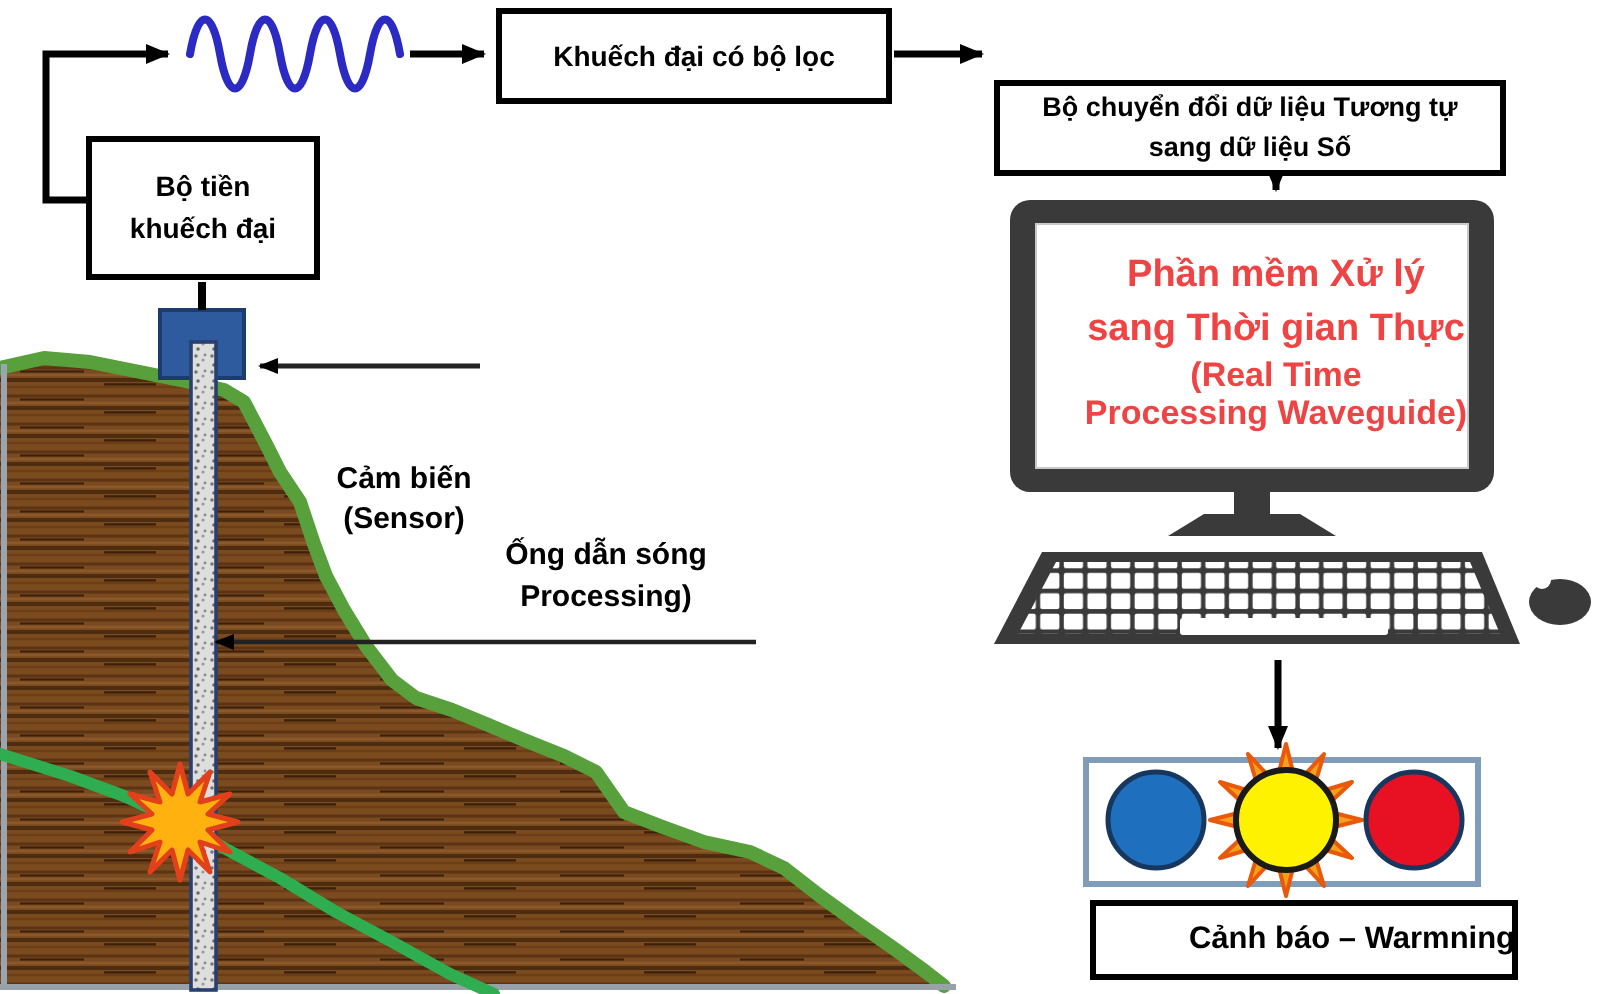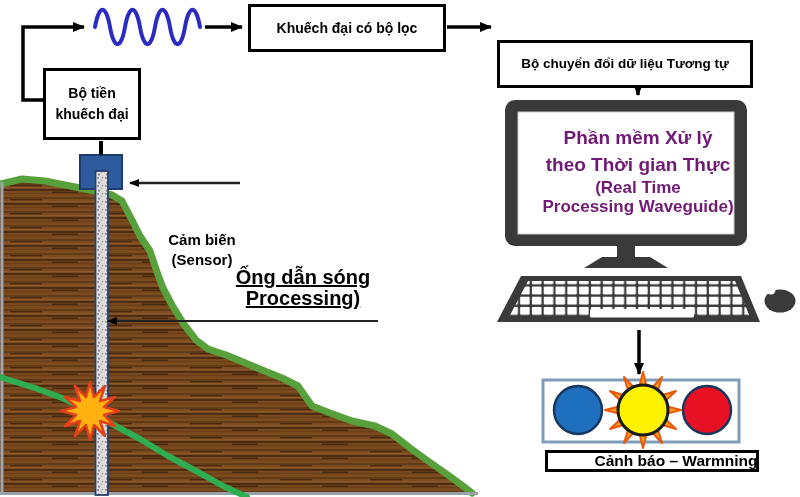--- a/index.html
+++ b/index.html
@@ -6,29 +6,29 @@
   #stage{position:relative;width:800px;height:497px;background:#ffffff;overflow:hidden;
          font-family:"Liberation Sans","DejaVu Sans",sans-serif;}
   #diagram-svg{position:absolute;left:0;top:0;}
   .dbox{position:absolute;background:#fff;border:3px solid #000;display:flex;flex-direction:column;
         align-items:center;justify-content:center;text-align:center;font-weight:bold;color:#000;
         box-sizing:border-box;}
   .dbox div{white-space:nowrap;}
   .lbl{position:absolute;display:flex;flex-direction:column;align-items:center;text-align:center;
        font-weight:bold;color:#000;}
   .lbl div{white-space:nowrap;}
-  #preamp-box{left:43px;top:68px;width:98px;height:72px;font-size:14px;line-height:21px;}
+  #preamp-box{left:43px;top:68px;width:117px;height:72px;font-size:14px;line-height:21px;}
   #amplifier-box{left:248px;top:4px;width:198px;height:48px;font-size:14px;line-height:20px;}
   #adc-box{left:497px;top:2px;width:256px;height:48px;font-size:13.5px;line-height:20px;margin-top:38px;}
-  #monitor-text{left:518px;top:124px;width:240px;color:#701a75;}
+  #monitor-text{left:518px;top:124px;width:240px;color:#ef4444;}
   #monitor-text .big{font-size:19px;line-height:27px;}
   #monitor-text .small{font-size:17px;line-height:19px;}
   #sensor-label{left:152px;top:186px;width:100px;font-size:15px;line-height:20px;margin-top:44px;}
-  #waveguide-label{left:240px;top:267px;width:126px;font-size:20px;line-height:21px;text-decoration:underline;}
-  #alert-caption-box{left:545px;top:450px;width:214px;height:22px;font-size:15.5px;padding-left:48px;}
+  #waveguide-label{left:240px;top:267px;width:126px;font-size:15px;line-height:21px;}
+  #alert-caption-box{left:545px;top:450px;width:214px;height:40px;font-size:15.5px;padding-left:48px;}
 </style>
 </head>
 <body>
 
 <div id="stage">
 
   <svg id="diagram-svg" width="800" height="497" viewBox="0 0 800 497">
     <defs>
       <marker id="arrowBig" markerUnits="userSpaceOnUse" markerWidth="13" markerHeight="11" refX="11" refY="5" orient="auto">
           <path d="M0,0 L12,5 L0,10 z" fill="#000"></path>
@@ -110,25 +110,26 @@
     <div>Bộ tiền</div>
     <div>khuếch đại</div>
   </div>
 
   <div class="dbox" id="amplifier-box">
     <div>Khuếch đại có bộ lọc</div>
   </div>
 
   <div class="dbox" id="adc-box">
     <div>Bộ chuyển đổi dữ liệu Tương tự</div>
+    <div>sang dữ liệu Số</div>
   </div>
 
   <div class="lbl" id="monitor-text">
     <div class="big">Phần mềm Xử lý</div>
-    <div class="big">theo Thời gian Thực</div>
+    <div class="big">sang Thời gian Thực</div>
     <div class="small">(Real Time</div>
     <div class="small">Processing Waveguide)</div>
   </div>
 
   <div class="lbl" id="sensor-label">
     <div>Cảm biến</div>
     <div>(Sensor)</div>
   </div>
 
   <div class="lbl" id="waveguide-label">

